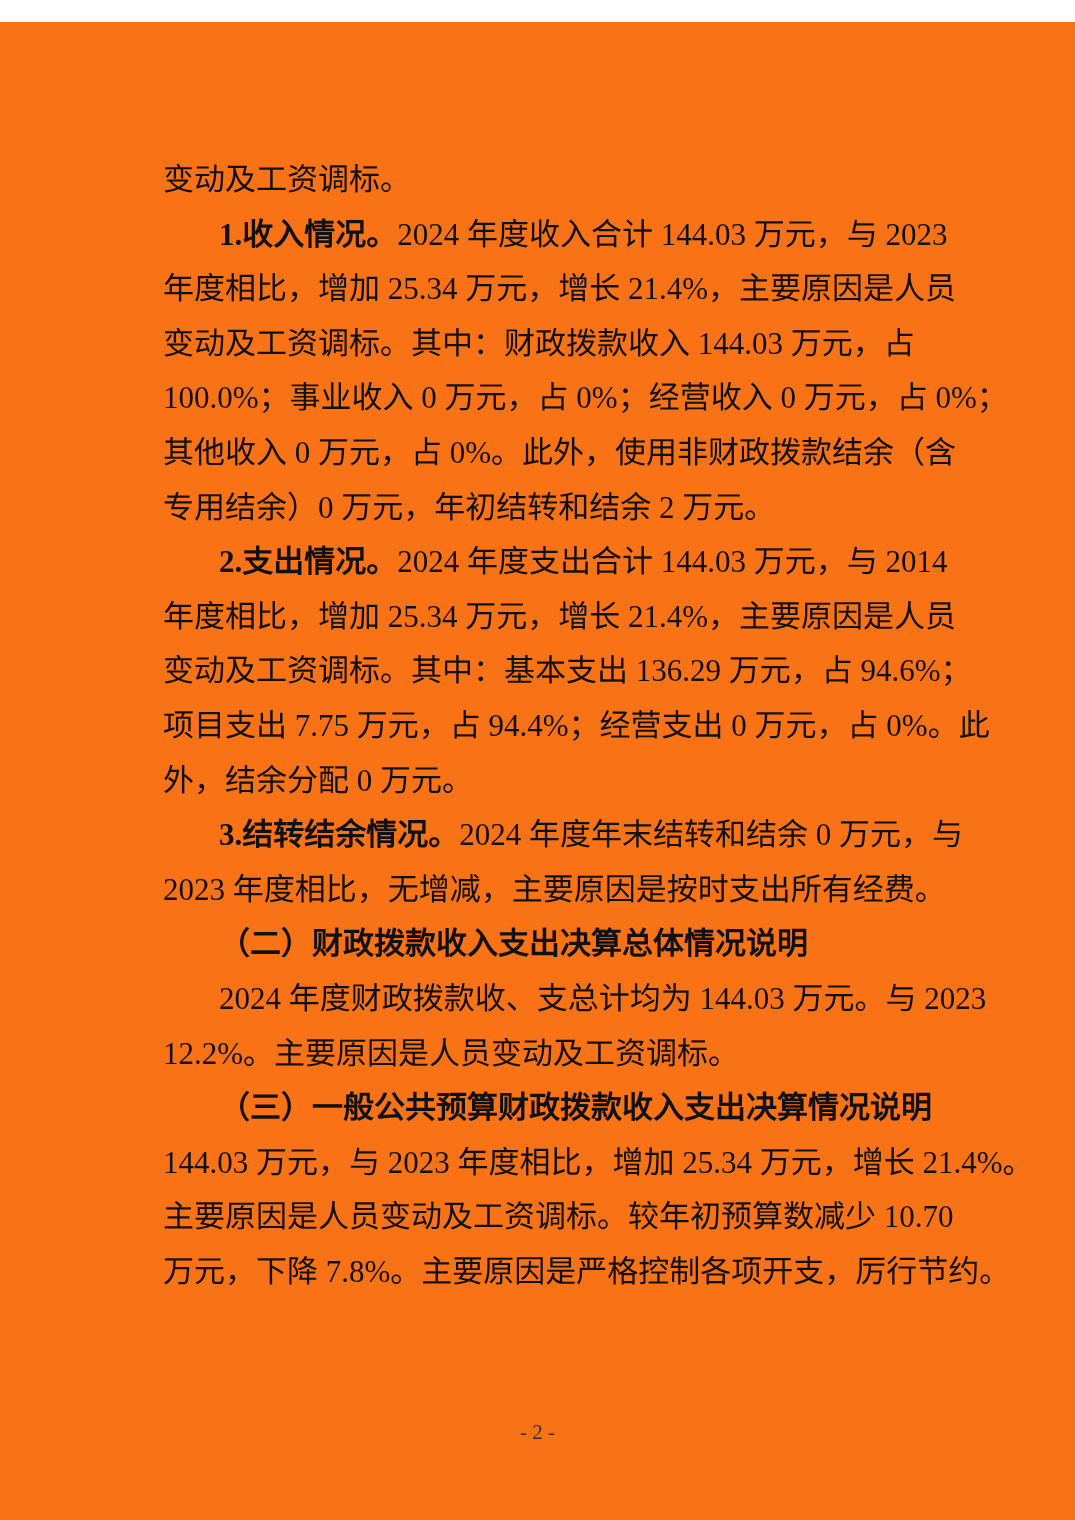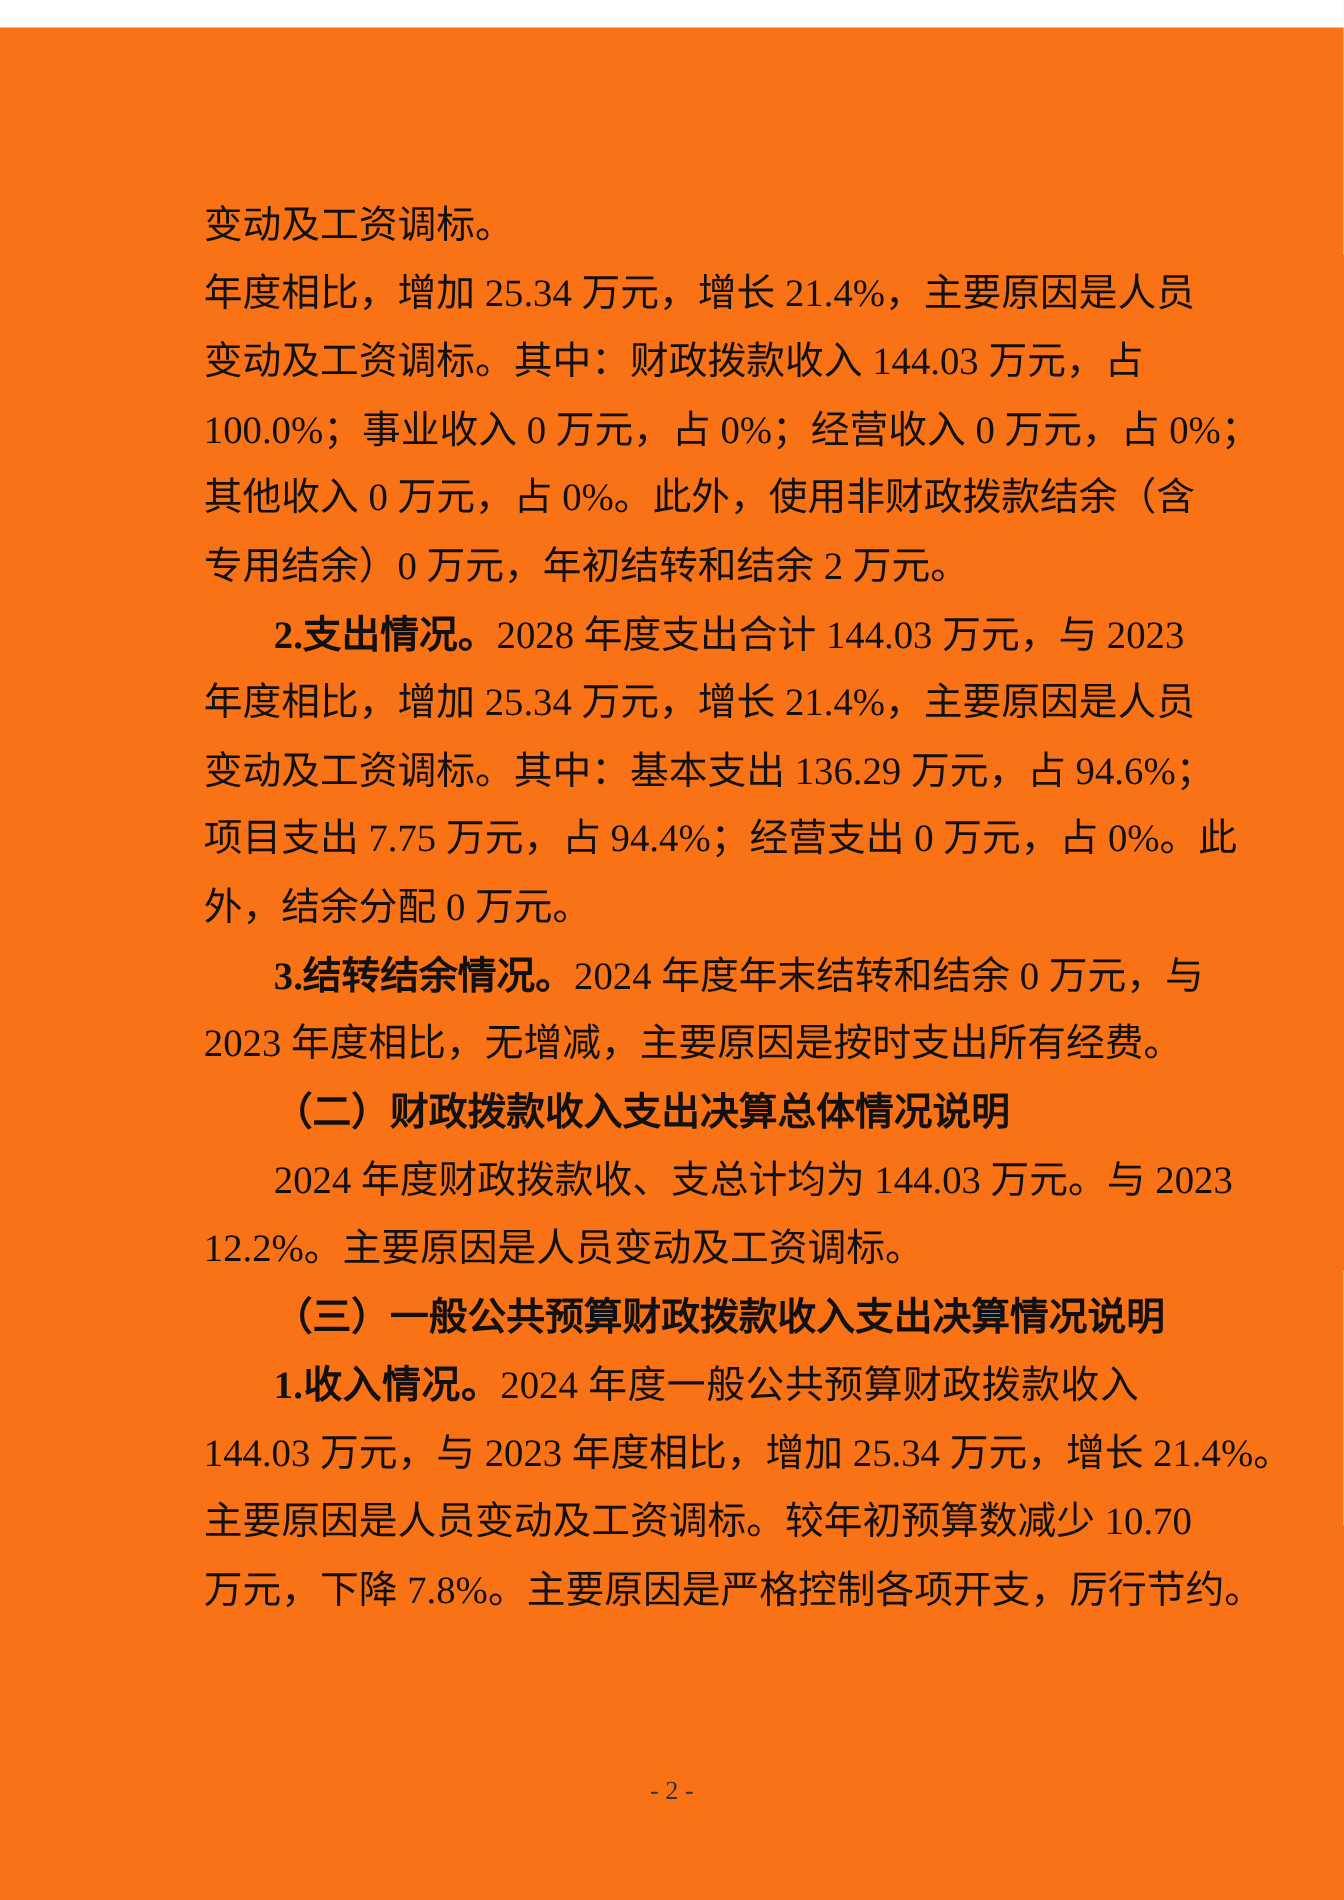--- a/index.html
+++ b/index.html
@@ -47,35 +47,35 @@
     font-size: 21px;
     color: #333333;
   }
 </style>
 </head>
 <body>
 
 <div class="page" style="color: rgb(17, 17, 17); background: #f97316; margin-top: 22px;">
   <div class="content" id="document-body">
       <div class="line"><span class="run">变动及工资调标。</span></div>
+      <div class="line just indent"><span class="run bold">1.收入情况。</span><span class="run">2024 年度收入合计 144.03 万元，与 2023</span></div>
       <div class="line just"><span class="run">年度相比，增加 25.34 万元，增长 21.4%，主要原因是人员</span></div>
       <div class="line just"><span class="run">变动及工资调标。其中：财政拨款收入 144.03 万元，占</span></div>
       <div class="line just"><span class="run">100.0%；事业收入 0 万元，占 0%；经营收入 0 万元，占 0%；</span></div>
       <div class="line just"><span class="run">其他收入 0 万元，占 0%。此外，使用非财政拨款结余（含</span></div>
       <div class="line"><span class="run">专用结余）0 万元，年初结转和结余 2 万元。</span></div>
-      <div class="line just indent"><span class="run bold">2.支出情况。</span><span class="run">2028 年度支出合计 144.03 万元，与 2023</span></div>
+      <div class="line just indent"><span class="run bold">2.支出情况。</span><span class="run">2024 年度支出合计 144.03 万元，与 2014</span></div>
       <div class="line just"><span class="run">年度相比，增加 25.34 万元，增长 21.4%，主要原因是人员</span></div>
       <div class="line just"><span class="run">变动及工资调标。其中：基本支出 136.29 万元，占 94.6%；</span></div>
       <div class="line just"><span class="run">项目支出 7.75 万元，占 94.4%；经营支出 0 万元，占 0%。此</span></div>
       <div class="line"><span class="run">外，结余分配 0 万元。</span></div>
       <div class="line just indent"><span class="run bold">3.结转结余情况。</span><span class="run">2024 年度年末结转和结余 0 万元，与</span></div>
       <div class="line"><span class="run">2023 年度相比，无增减，主要原因是按时支出所有经费。</span></div>
       <div class="line indent"><span class="run bold">（二）财政拨款收入支出决算总体情况说明</span></div>
       <div class="line just indent"><span class="run">2024 年度财政拨款收、支总计均为 144.03 万元。与 2023</span></div>
       <div class="line"><span class="run">12.2%。主要原因是人员变动及工资调标。</span></div>
       <div class="line indent"><span class="run bold">（三）一般公共预算财政拨款收入支出决算情况说明</span></div>
-      <div class="line just indent"><span class="run bold">1.收入情况。</span><span class="run">2024 年度一般公共预算财政拨款收入</span></div>
       <div class="line just"><span class="run">144.03 万元，与 2023 年度相比，增加 25.34 万元，增长 21.4%。</span></div>
       <div class="line just"><span class="run">主要原因是人员变动及工资调标。较年初预算数减少 10.70</span></div>
       <div class="line"><span class="run">万元，下降 7.8%。主要原因是严格控制各项开支，厉行节约。</span></div>
     </div>
   <div class="footer">- 2 -</div>
 </div>
 
 </body></html>

